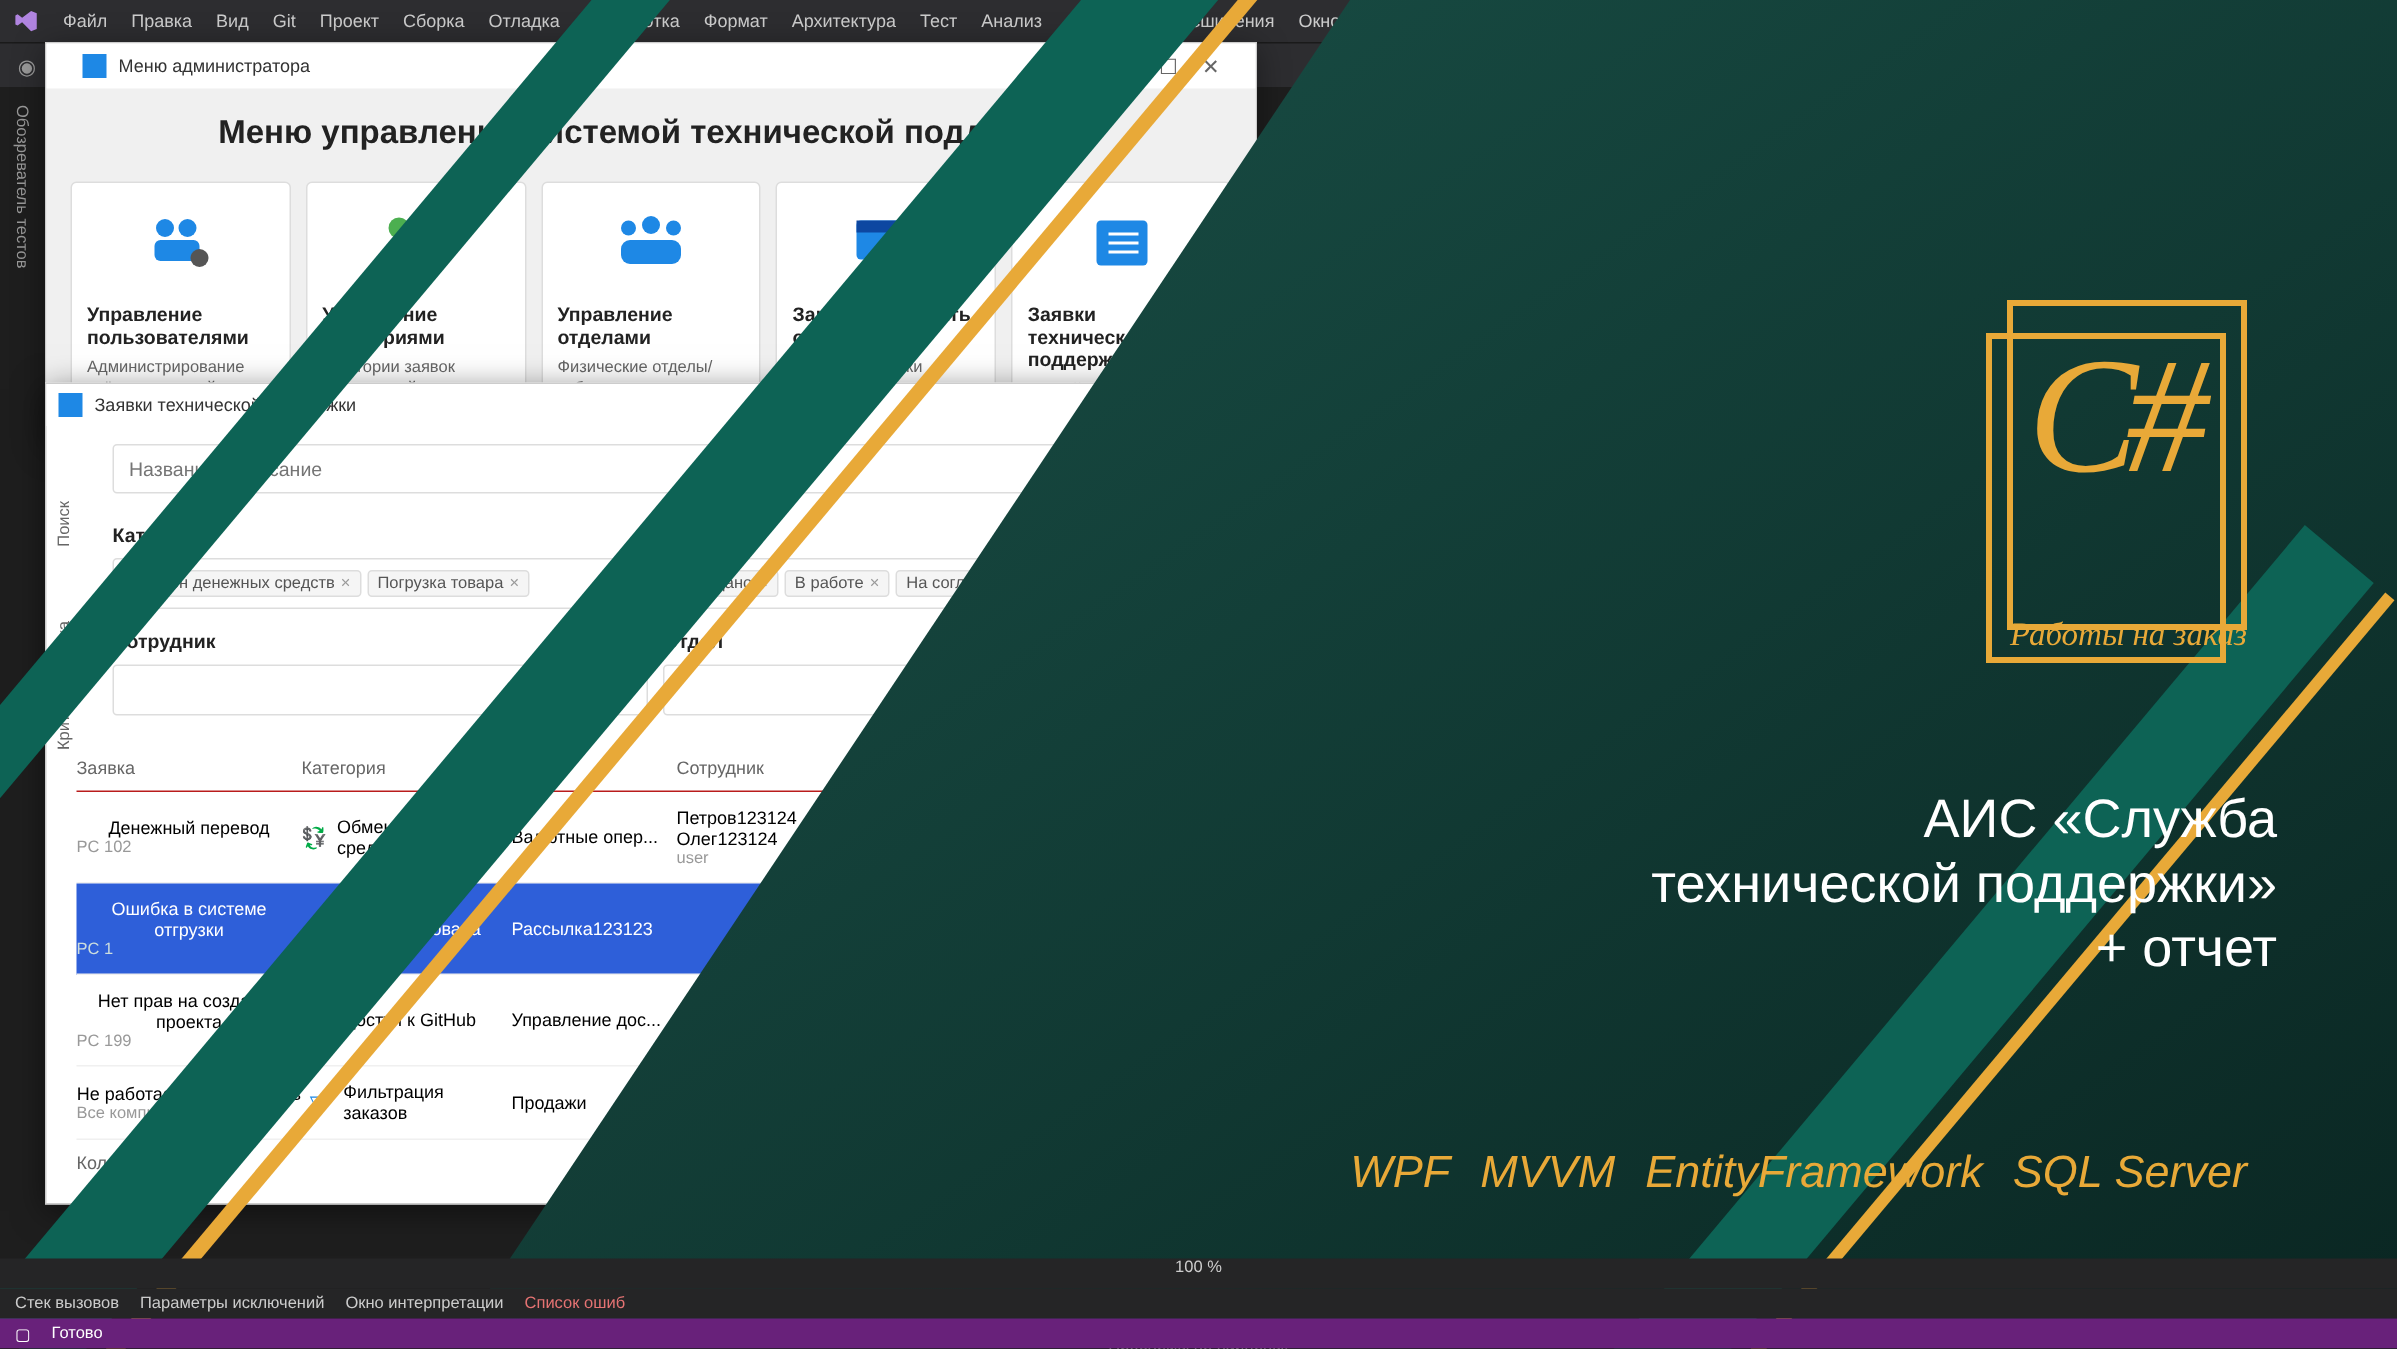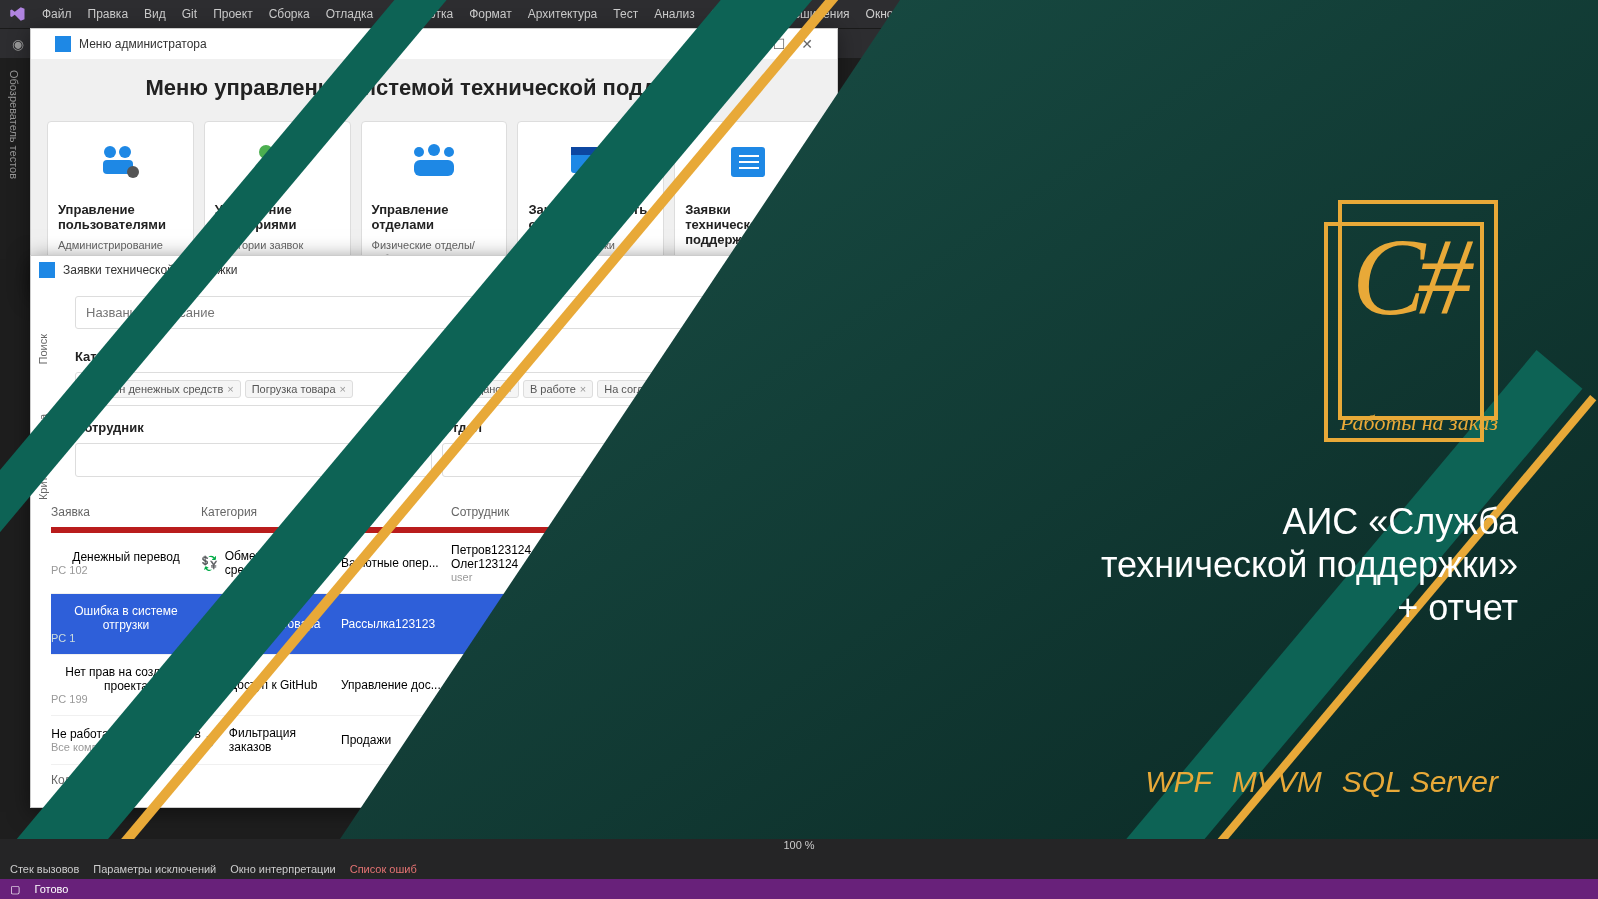--- a/index.html
+++ b/index.html
@@ -49,21 +49,21 @@
 .search-clear { color: #e53935; font-size: 20px; font-weight: bold; cursor: pointer; padding: 0 6px; }
 .criteria-grid { margin-left: 24px; display: grid; grid-template-columns: 1fr 1fr; gap: 10px; margin-bottom: 20px; }
 .criteria-cell { }
 .criteria-cell-label { font-size: 13px; font-weight: 600; color: #222; margin-bottom: 4px; padding: 4px 0; }
 .criteria-select { border: 1px solid #ddd; border-radius: 3px; padding: 6px 8px; display: flex; flex-wrap: wrap; gap: 4px; align-items: center; min-height: 34px; position: relative; }
 .criteria-select::after { content: "⌄"; position: absolute; right: 8px; color: #999; font-size: 16px; }
 .chip { background: #f5f5f5; border: 1px solid #ddd; border-radius: 3px; padding: 2px 6px; font-size: 11px; color: #555; display: flex; align-items: center; gap: 4px; }
 .chip .x { color: #999; cursor: pointer; }
 
 
-.table-header { display: grid; grid-template-columns: 150px 140px 110px 140px 100px 100px; padding: 8px 0; font-size: 12px; color: #666; border-bottom: 6px solid #b91c1c; }
+.table-header { display: grid; grid-template-columns: 150px 140px 110px 140px 100px 100px; padding: 8px 0; font-size: 12px; color: #666; border-bottom: 1px solid #b91c1c; }
 .table-row { display: grid; grid-template-columns: 150px 140px 110px 140px 100px 100px; padding: 10px 0; font-size: 12px; align-items: center; border-bottom: 1px solid #f0f0f0; }
 .table-row.selected { background: #2e5fd9; color: #fff; }
 .cell-title { font-weight: 400; text-align: center; }
 .cell-sub { font-size: 11px; color: #999; }
 .selected .cell-sub { color: #cdd; }
 .cell-cat { display: flex; align-items: center; gap: 6px; }
 .cat-icon { width: 22px; height: 22px; border-radius: 4px; display: flex; align-items: center; justify-content: center; font-size: 14px; }
 .actions { display: flex; gap: 6px; justify-content: flex-end; }
 .action-btn { width: 22px; height: 22px; display: flex; align-items: center; justify-content: center; border-radius: 3px; font-size: 14px; }
 .act-x { color: #e57373; }
@@ -74,21 +74,21 @@
 
 
 .overlay { position: absolute; inset: 0; pointer-events: none; overflow: hidden; }
 
 
 .csharp-logo { position: absolute; right: 100px; top: 200px; }
 .csharp-box { width: 160px; height: 220px; border: 4px solid #e8a938; position: relative; }
 .csharp-box2 { position: absolute; width: 160px; height: 220px; border: 4px solid #e8a938; left: -18px; top: 18px; }
 .csharp-text { position: absolute; font-size: 110px; font-weight: 300; color: #e8a938; font-style: italic; left: 10px; top: 10px; font-family: Georgia, serif; letter-spacing: -8px; }
 .csharp-sub { position: absolute; right: 100px; top: 410px; color: #e8a938; font-size: 22px; font-style: italic; font-family: Georgia, serif; }
-.promo-title { position: absolute; right: 80px; top: 500px; color: #fff; font-size: 36px; font-weight: 300; text-align: right; line-height: 1.2; }
+.promo-title { position: absolute; right: 80px; top: 524px; color: #fff; font-size: 36px; font-weight: 300; text-align: right; line-height: 1.2; }
 .tech-tags { position: absolute; bottom: 100px; right: 100px; display: flex; gap: 20px; color: #e8a938; font-size: 30px; font-style: italic; font-family: Georgia, serif; }
 
 
 .bottom-bar { position: absolute; bottom: 20px; left: 0; right: 0; height: 20px; background: #2d2d30; display: flex; align-items: center; padding: 0 10px; font-size: 11px; color: #ccc; gap: 14px; }
 .tabs-bar { position: absolute; bottom: 0; left: 0; right: 0; height: 20px; background: #68217a; display: flex; align-items: center; padding: 0 10px; font-size: 11px; color: #fff; gap: 14px; }
 .bottom-tabs { position: absolute; bottom: 40px; left: 0; right: 0; height: 20px; background: #252526; display: flex; align-items: center; padding: 0 10px; font-size: 11px; color: #ccc; gap: 14px; flex-direction: column; }
 </style>
 </head>
 <body>
 
@@ -385,20 +385,21 @@
   </div>
   <div class="csharp-sub">Работы на заказ</div>
   <div class="promo-title">
     <div>АИС «Служба</div>
     <div>технической поддержки»</div>
     <div>+ отчет</div>
   </div>
   <div class="tech-tags">
     <span>WPF</span>
     <span>MVVM</span>
+    <span>EntityFramework</span>
     <span>SQL Server</span>
   </div>
 </div>
 
 <div class="bottom-tabs" style="bottom:40px">
   <span>100 %</span>
   <span style="color:#4caf50">●</span>
   <span class="ok">Проблемы не найдены.</span>
 </div>
 <div class="bottom-bar" style="bottom:20px;background:#252526">

